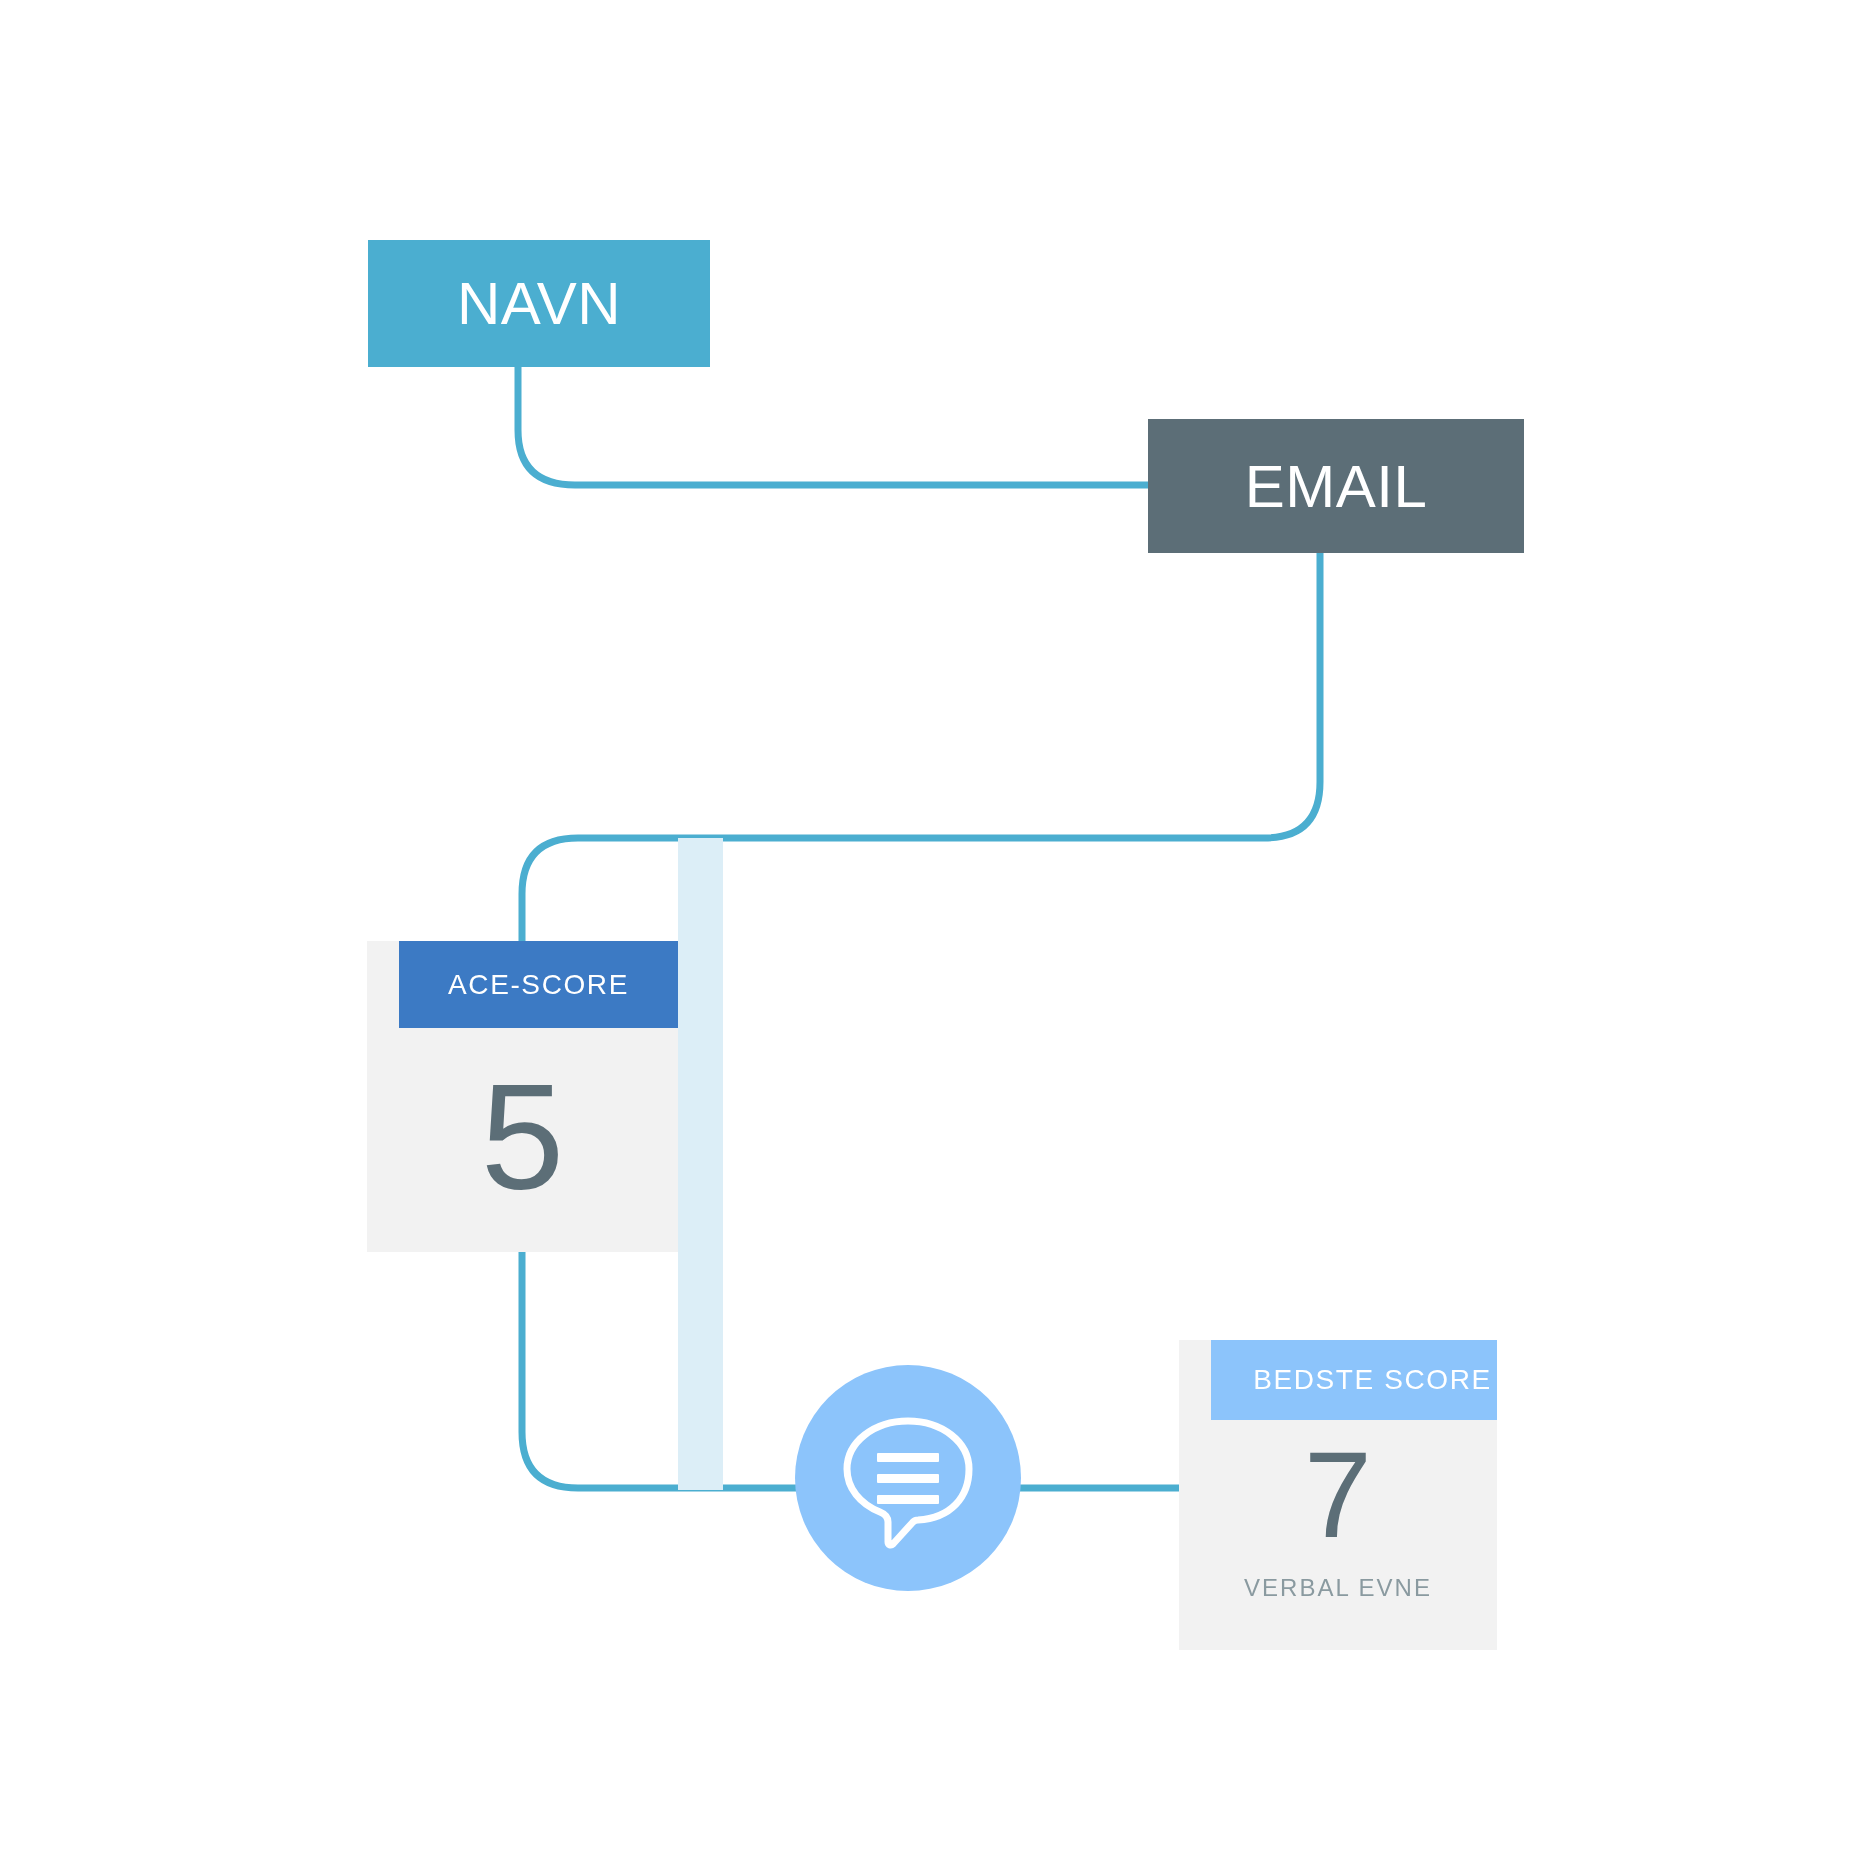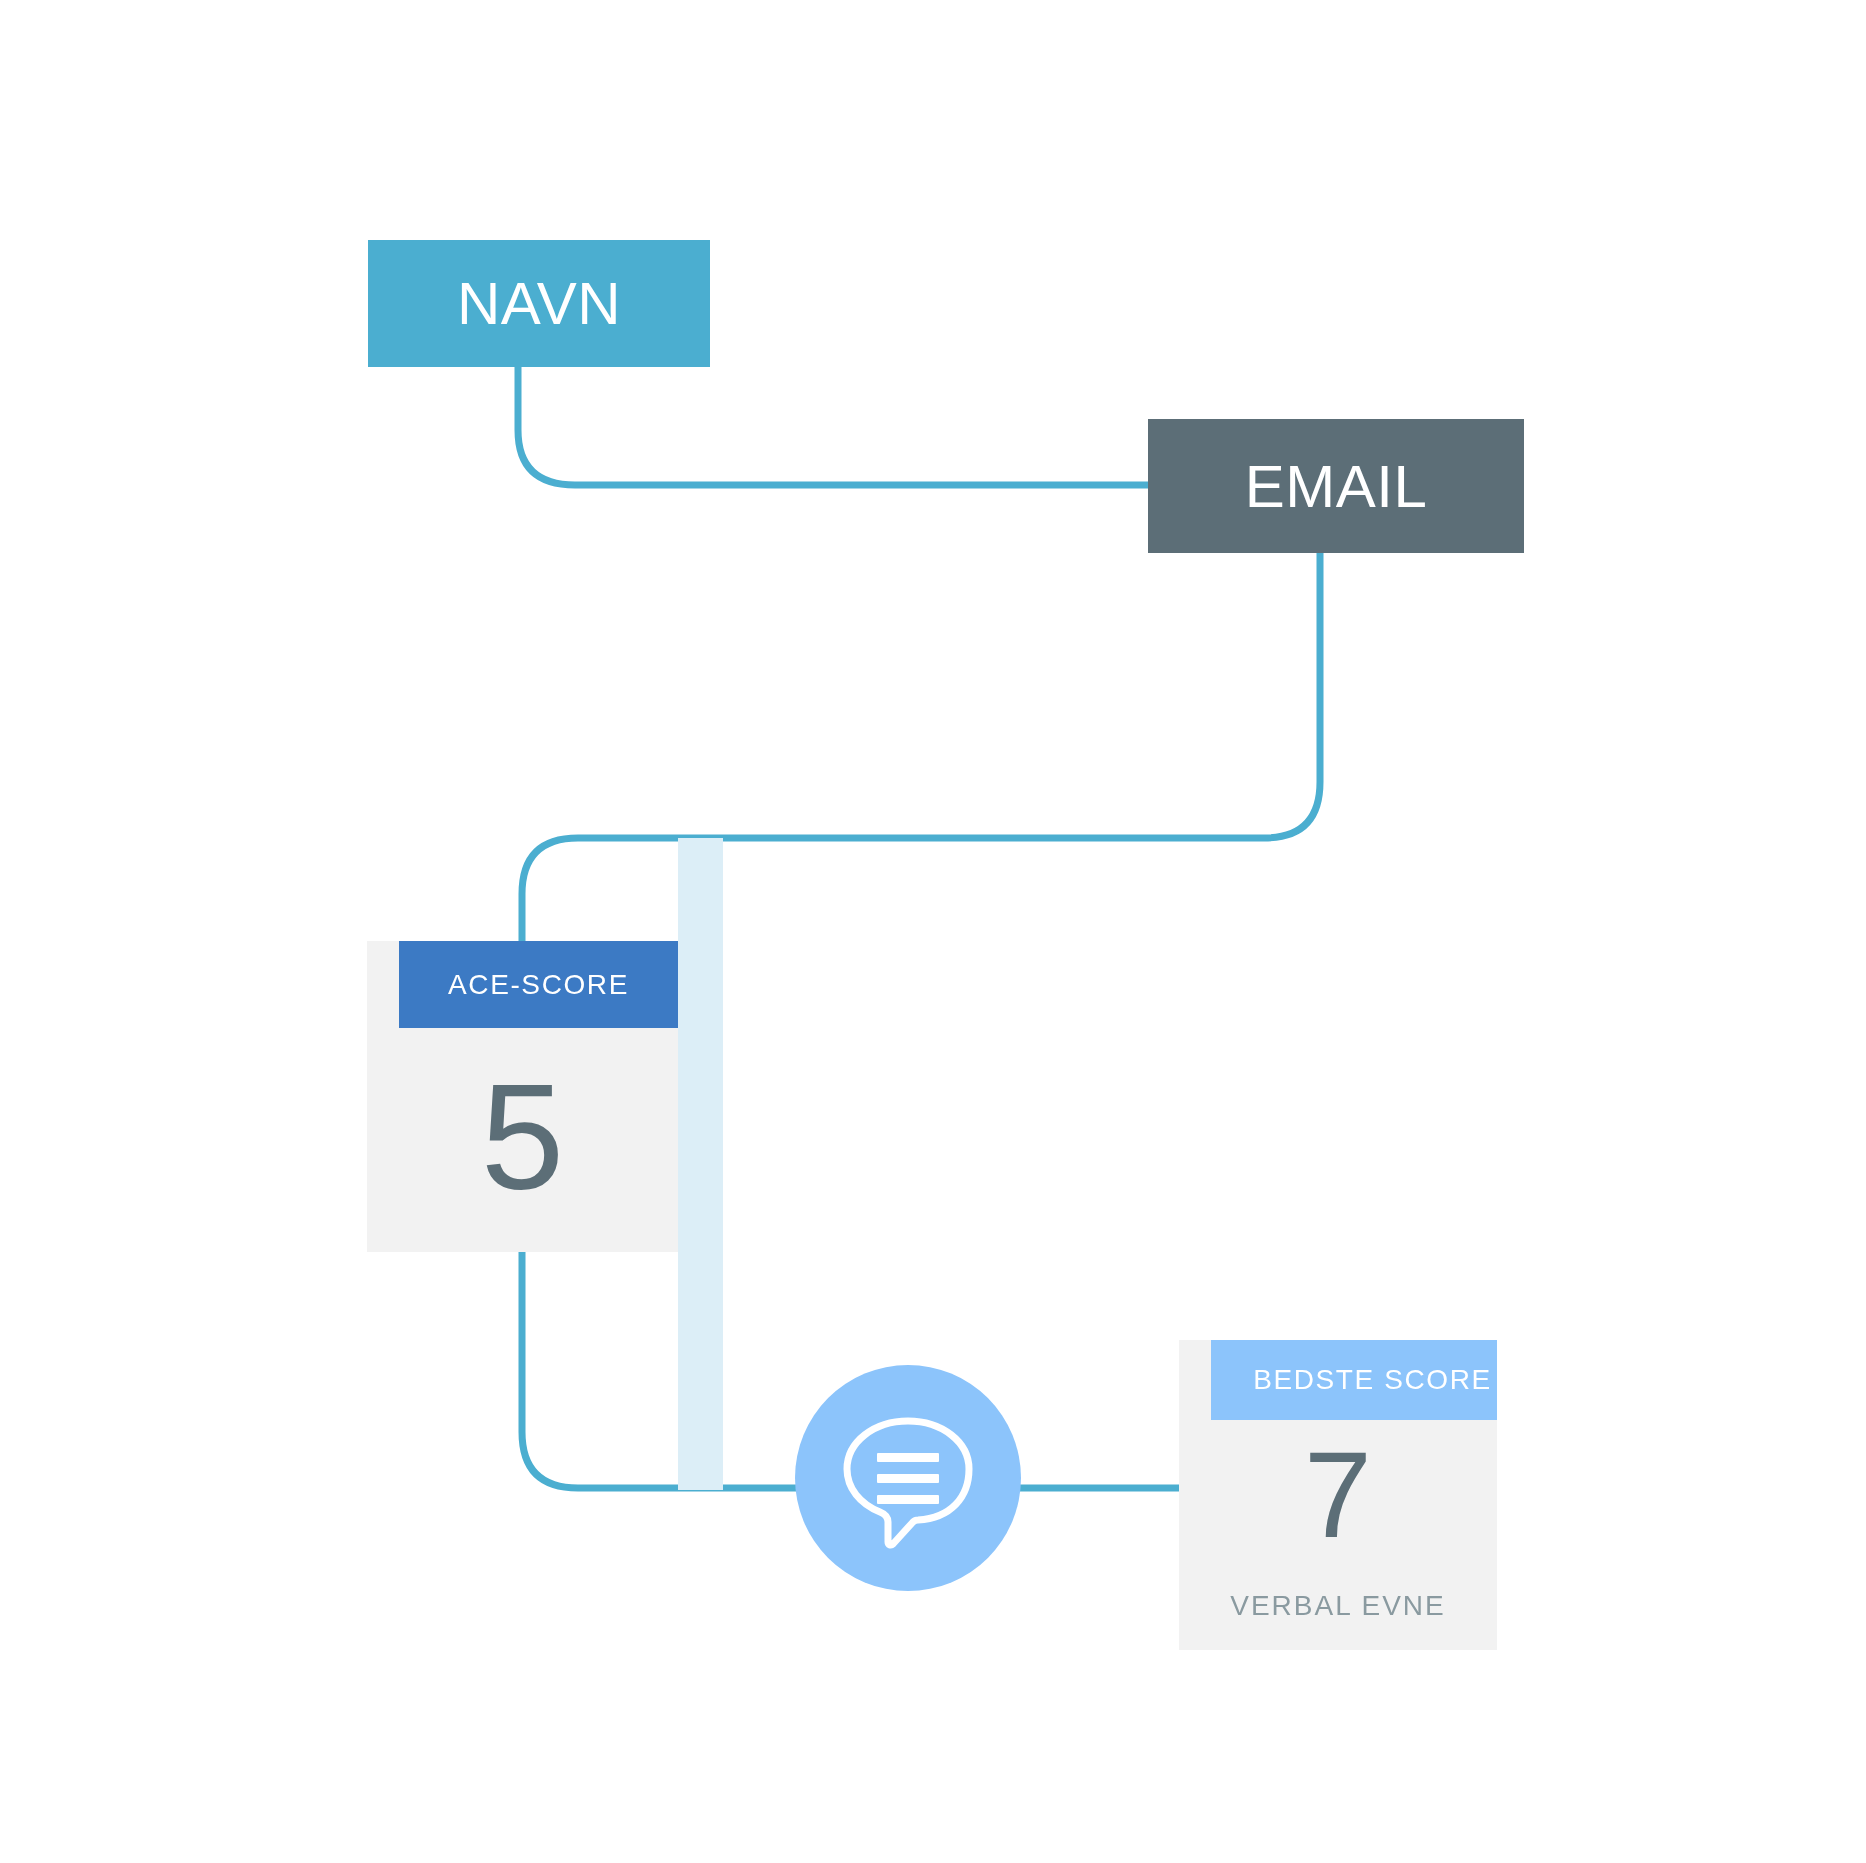--- a/index.html
+++ b/index.html
@@ -94,23 +94,23 @@
     justify-content: center;
     position: relative;
   }
   .scorecard .card-value {
     color: #5C6E77;
     font-weight: 400;
     line-height: 1;
   }
   .scorecard .card-sub {
     color: #8A9AA0;
-    font-size: 28px;
+    font-size: 24px;
     letter-spacing: 2px;
-    margin-top: 34px;
+    margin-top: 18px;
   }
 
   #ace-card {
     left: 367px;
     top: 941px;
     width: 311px;
     height: 311px;
   }
   #ace-card .card-head {
     height: 87px;

